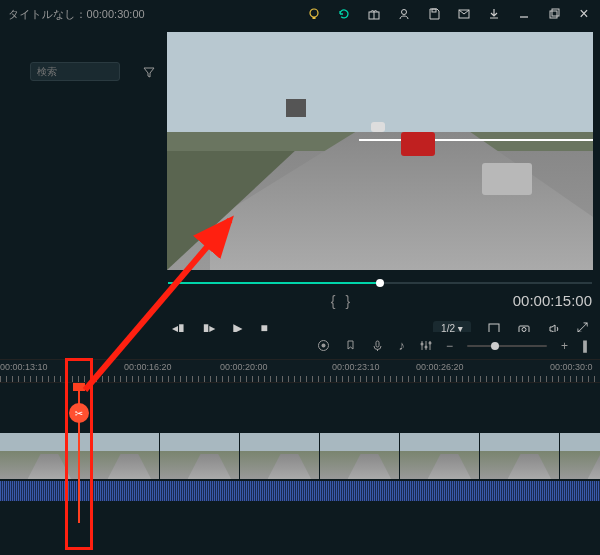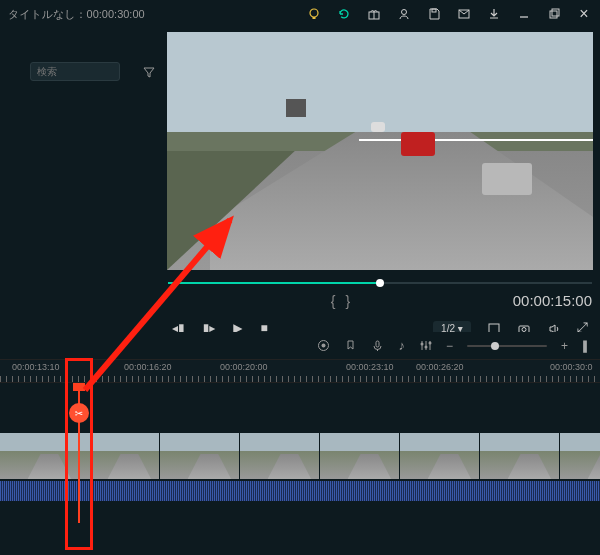--- a/index.html
+++ b/index.html
@@ -220,24 +220,24 @@
       </span>
     <span class="ico">−</span>
     <div class="zoom-slider">
         <div class="zoom-thumb"></div>
       </div>
     <span class="ico">+</span>
     <span class="ico" style="color:#ccc;font-weight:bold">∥</span>
   </div>
   <div class="ruler">
     <div class="ruler-marks"></div>
-    <span class="ruler-tick" style="left:12px">00:00:13:10</span>
+    <span class="ruler-tick" style="left:0">00:00:13:10</span>
     <span class="ruler-tick" style="left:124px">00:00:16:20</span>
     <span class="ruler-tick" style="left:220px">00:00:20:00</span>
-    <span class="ruler-tick" style="left:346px">00:00:23:10</span>
+    <span class="ruler-tick" style="left:332px">00:00:23:10</span>
     <span class="ruler-tick" style="left:416px">00:00:26:20</span>
     <span class="ruler-tick" style="left:550px">00:00:30:0</span>
   </div>
   <div class="tracks">
     <div class="video-track">
       <div class="clip-thumb"></div>
       <div class="clip-thumb"></div>
       <div class="clip-thumb"></div>
       <div class="clip-thumb"></div>
       <div class="clip-thumb"></div>

